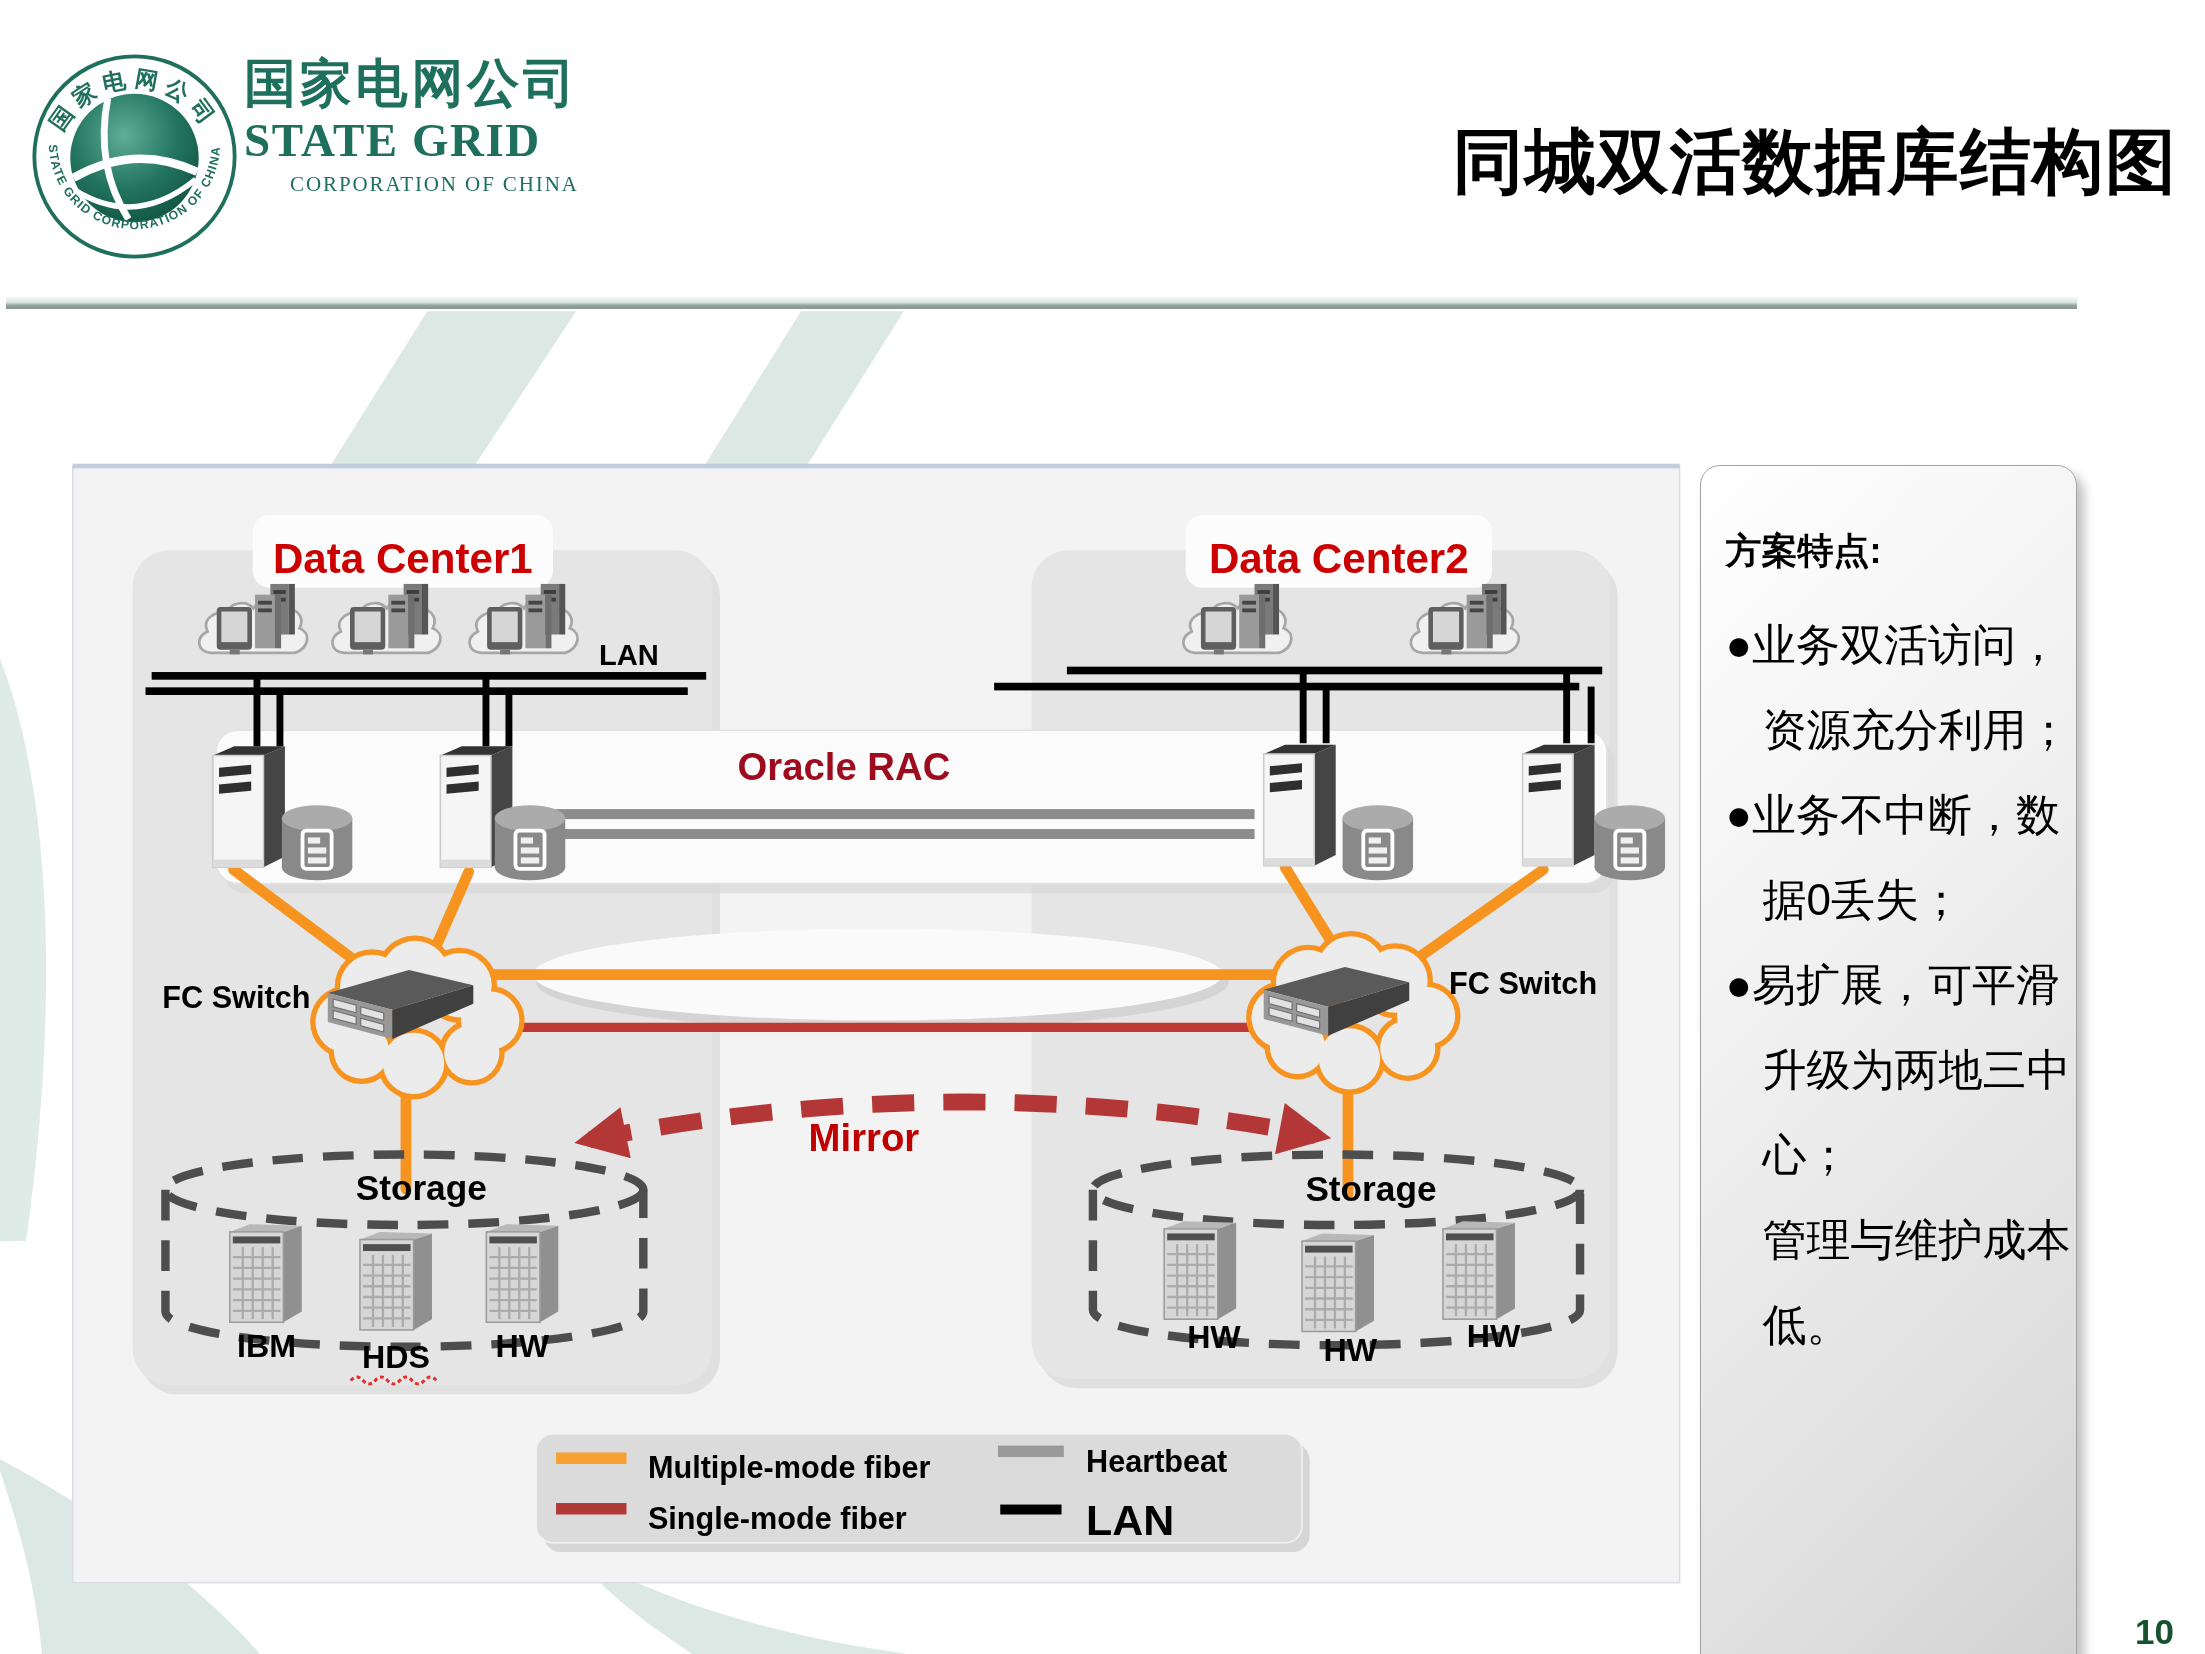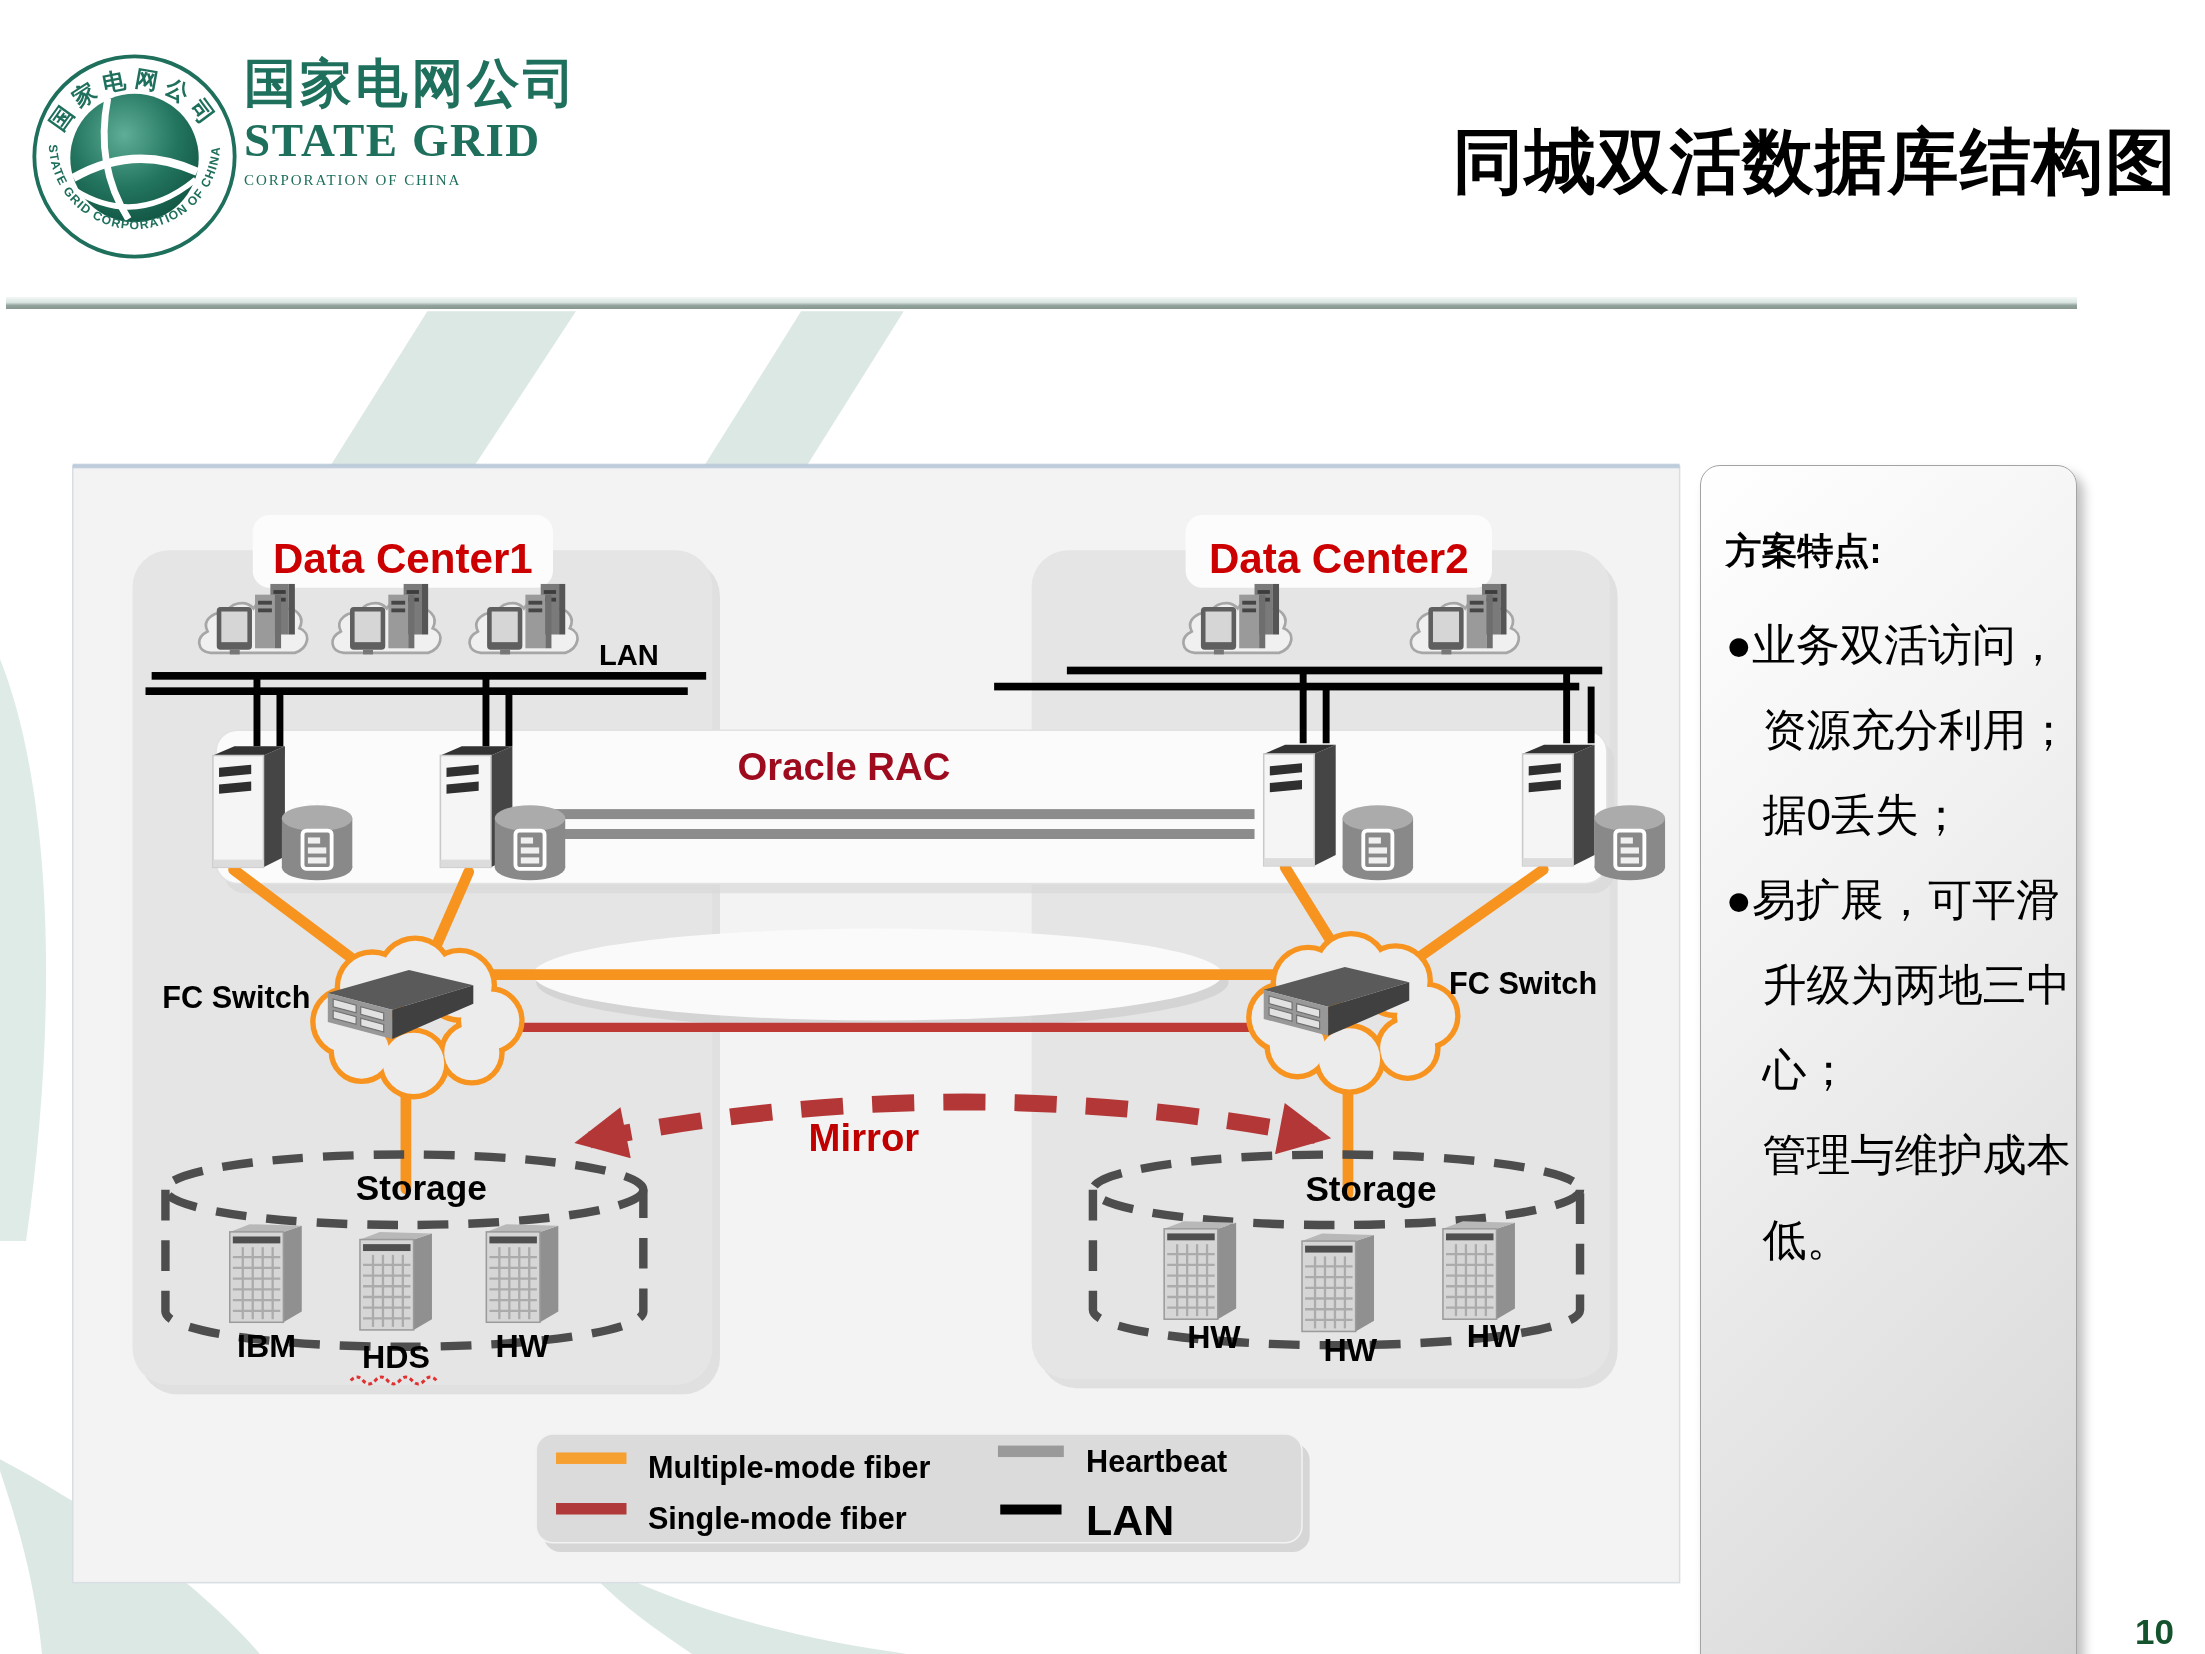--- a/index.html
+++ b/index.html
@@ -6,21 +6,21 @@
   body{
     width:2205px;height:1655px;position:relative;overflow:hidden;
     background:#ffffff;
     font-family:"Liberation Sans","DejaVu Sans",sans-serif;
   }
   .abs{position:absolute;}
   
   #wordmark{left:244px;top:55px;color:#1E6F5C;}
   #wordmark .cn{font-size:52px;font-weight:900;letter-spacing:3.8px;line-height:57px;}
   #wordmark .en{font-family:"Liberation Serif","DejaVu Serif",serif;font-size:47px;font-weight:bold;letter-spacing:1.5px;line-height:51px;margin-top:3.1px;}
-  #wordmark .sub{font-family:"Liberation Serif","DejaVu Serif",serif;font-size:15px;letter-spacing:1.9px;margin-top:6.1px;}
+  #wordmark .sub{font-family:"Liberation Serif","DejaVu Serif",serif;font-size:21px;letter-spacing:1.9px;margin-top:6.1px;margin-left:46px;}
   #slide-title{right:27.6px;top:115px;font-size:71px;font-weight:900;color:#000;letter-spacing:1.5px;}
   #separator{left:6.1px;top:297px;width:2071px;height:12.3px;
     background:linear-gradient(#f2f7f5,#d9e5e1 45%,#93a49e 70%,#86978f);}
   
   #sidebar{
     left:1700px;top:465px;width:377px;height:1328px;box-sizing:border-box;
     border:1.5px solid #a3a3a3;border-radius:20px;
     background:linear-gradient(135deg,#ffffff 0%,#f1f1f1 35%,#dedede 75%,#cccccc 100%);
     box-shadow:6.9px 8.4px 10.7px rgba(0,0,0,0.25);
     padding:61px 17px 0 24.5px;color:#000;
@@ -300,20 +300,21 @@
   <div class="sub">CORPORATION OF CHINA</div>
 </div>
 
 <div class="abs" id="slide-title">同城双活数据库结构图</div>
 <div class="abs" id="separator"></div>
 
 <div class="abs" id="sidebar">
   <div class="sb-title">方案特点:</div>
   <div class="row">●业务双活访问，</div>
   <div class="row cont">资源充分利用；</div>
+  <div class="row">●业务不中断，数</div>
   <div class="row cont">据0丢失；</div>
   <div class="row">●易扩展，可平滑</div>
   <div class="row cont">升级为两地三中</div>
   <div class="row cont">心；</div>
   <div class="row cont">管理与维护成本</div>
   <div class="row cont">低。</div>
 </div>
 
 <div class="abs" id="page-number">10</div>
 

